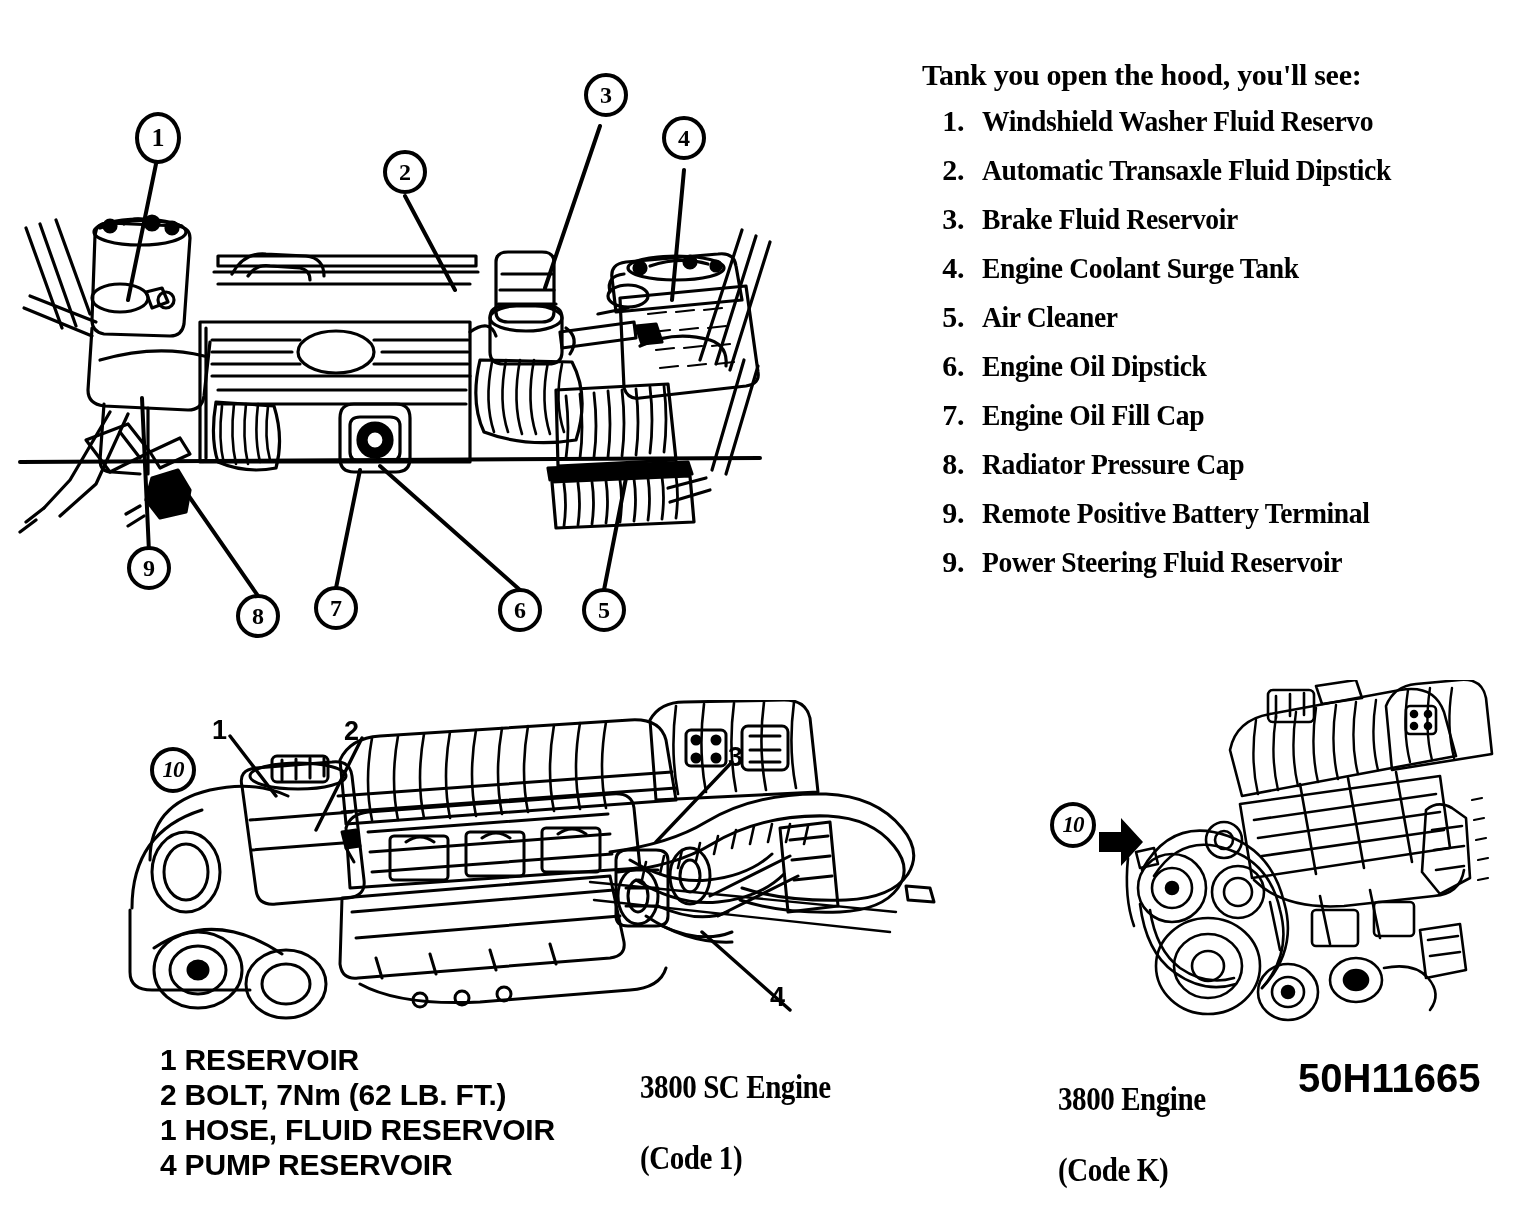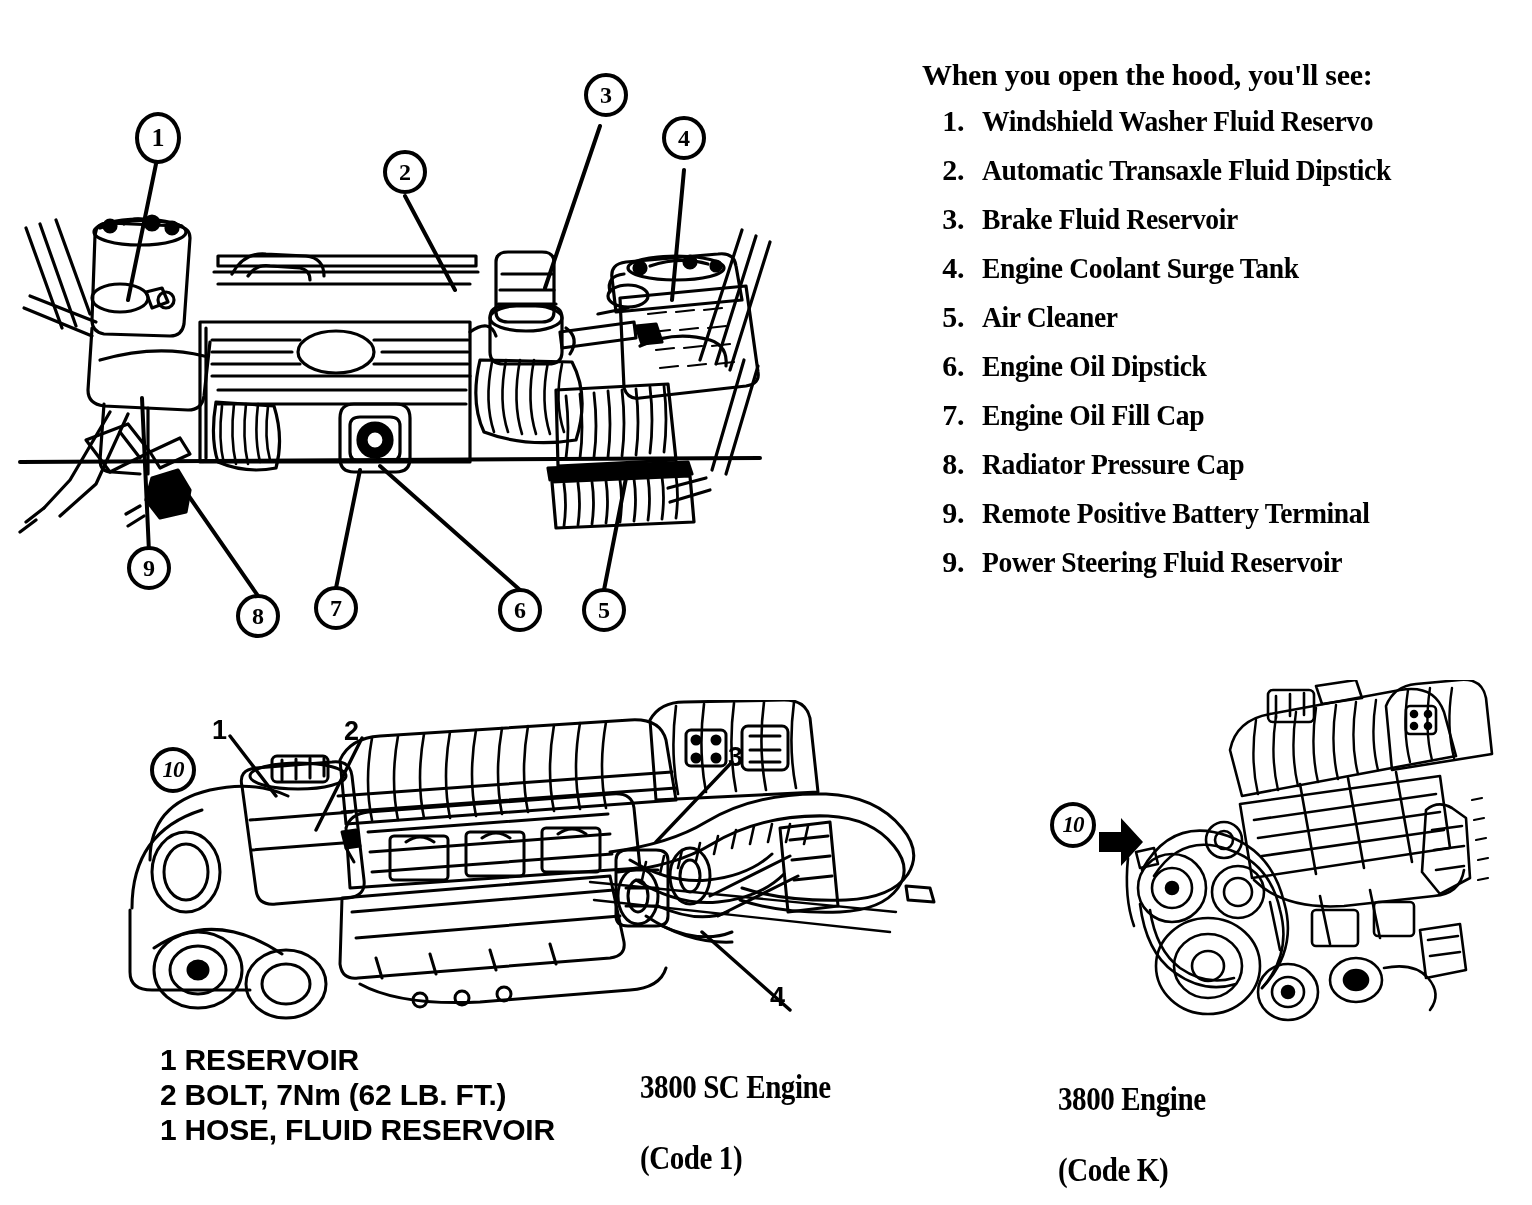--- a/index.html
+++ b/index.html
@@ -244,21 +244,21 @@
     <span>7</span>
   </div>
   <div class="callout sm" style="left:236px;top:594px;">
     <span>8</span>
   </div>
   <div class="callout sm" style="left:127px;top:546px;">
     <span>9</span>
   </div>
 
   <div id="legend-panel">
-    <div id="legend-heading">When you open the hood, you'll see:</div>
+    <div id="legend-heading">Tank you open the hood, you'll see:</div>
     <ul id="legend-list">
       <li>
         <span class="num">1.</span>
         <span class="lbl">Windshield Washer Fluid Reservo</span>
       </li>
       <li>
         <span class="num">2.</span>
         <span class="lbl">Automatic Transaxle Fluid Dipstick</span>
       </li>
       <li>
@@ -410,20 +410,21 @@
 
   <div class="plainlabel" style="left:212px;top:715px;">1</div>
   <div class="plainlabel" style="left:344px;top:716px;">2</div>
   <div class="plainlabel" style="left:728px;top:742px;">3</div>
   <div class="plainlabel" style="left:770px;top:982px;">4</div>
 
   <div id="ps-key">
     <div>1 RESERVOIR</div>
     <div>2 BOLT, 7Nm (62 LB. FT.)</div>
     <div>1 HOSE, FLUID RESERVOIR</div>
+    <div>4 PUMP RESERVOIR</div>
   </div>
 
   <div class="caption" style="left:640px;top:1034px;">
     <span>3800 SC Engine</span>
     <span>(Code 1)</span>
   </div>
 
   <svg class="art" style="left:1120px;top:680px;" width="400" height="360" viewBox="0 0 400 360">
     <g fill="none" stroke="#000" stroke-width="2.6" stroke-linejoin="round" stroke-linecap="round">
 
@@ -501,14 +502,15 @@
 
   <div class="callout ten" style="left:1050px;top:802px;">
     <span>10</span>
   </div>
 
   <div class="caption" style="left:1058px;top:1046px;">
     <span>3800 Engine</span>
     <span>(Code K)</span>
   </div>
 
+  <div id="part-number" style="left:1298px;top:1056px;">50H11665</div>
 
 </div>
 
 </body></html>

